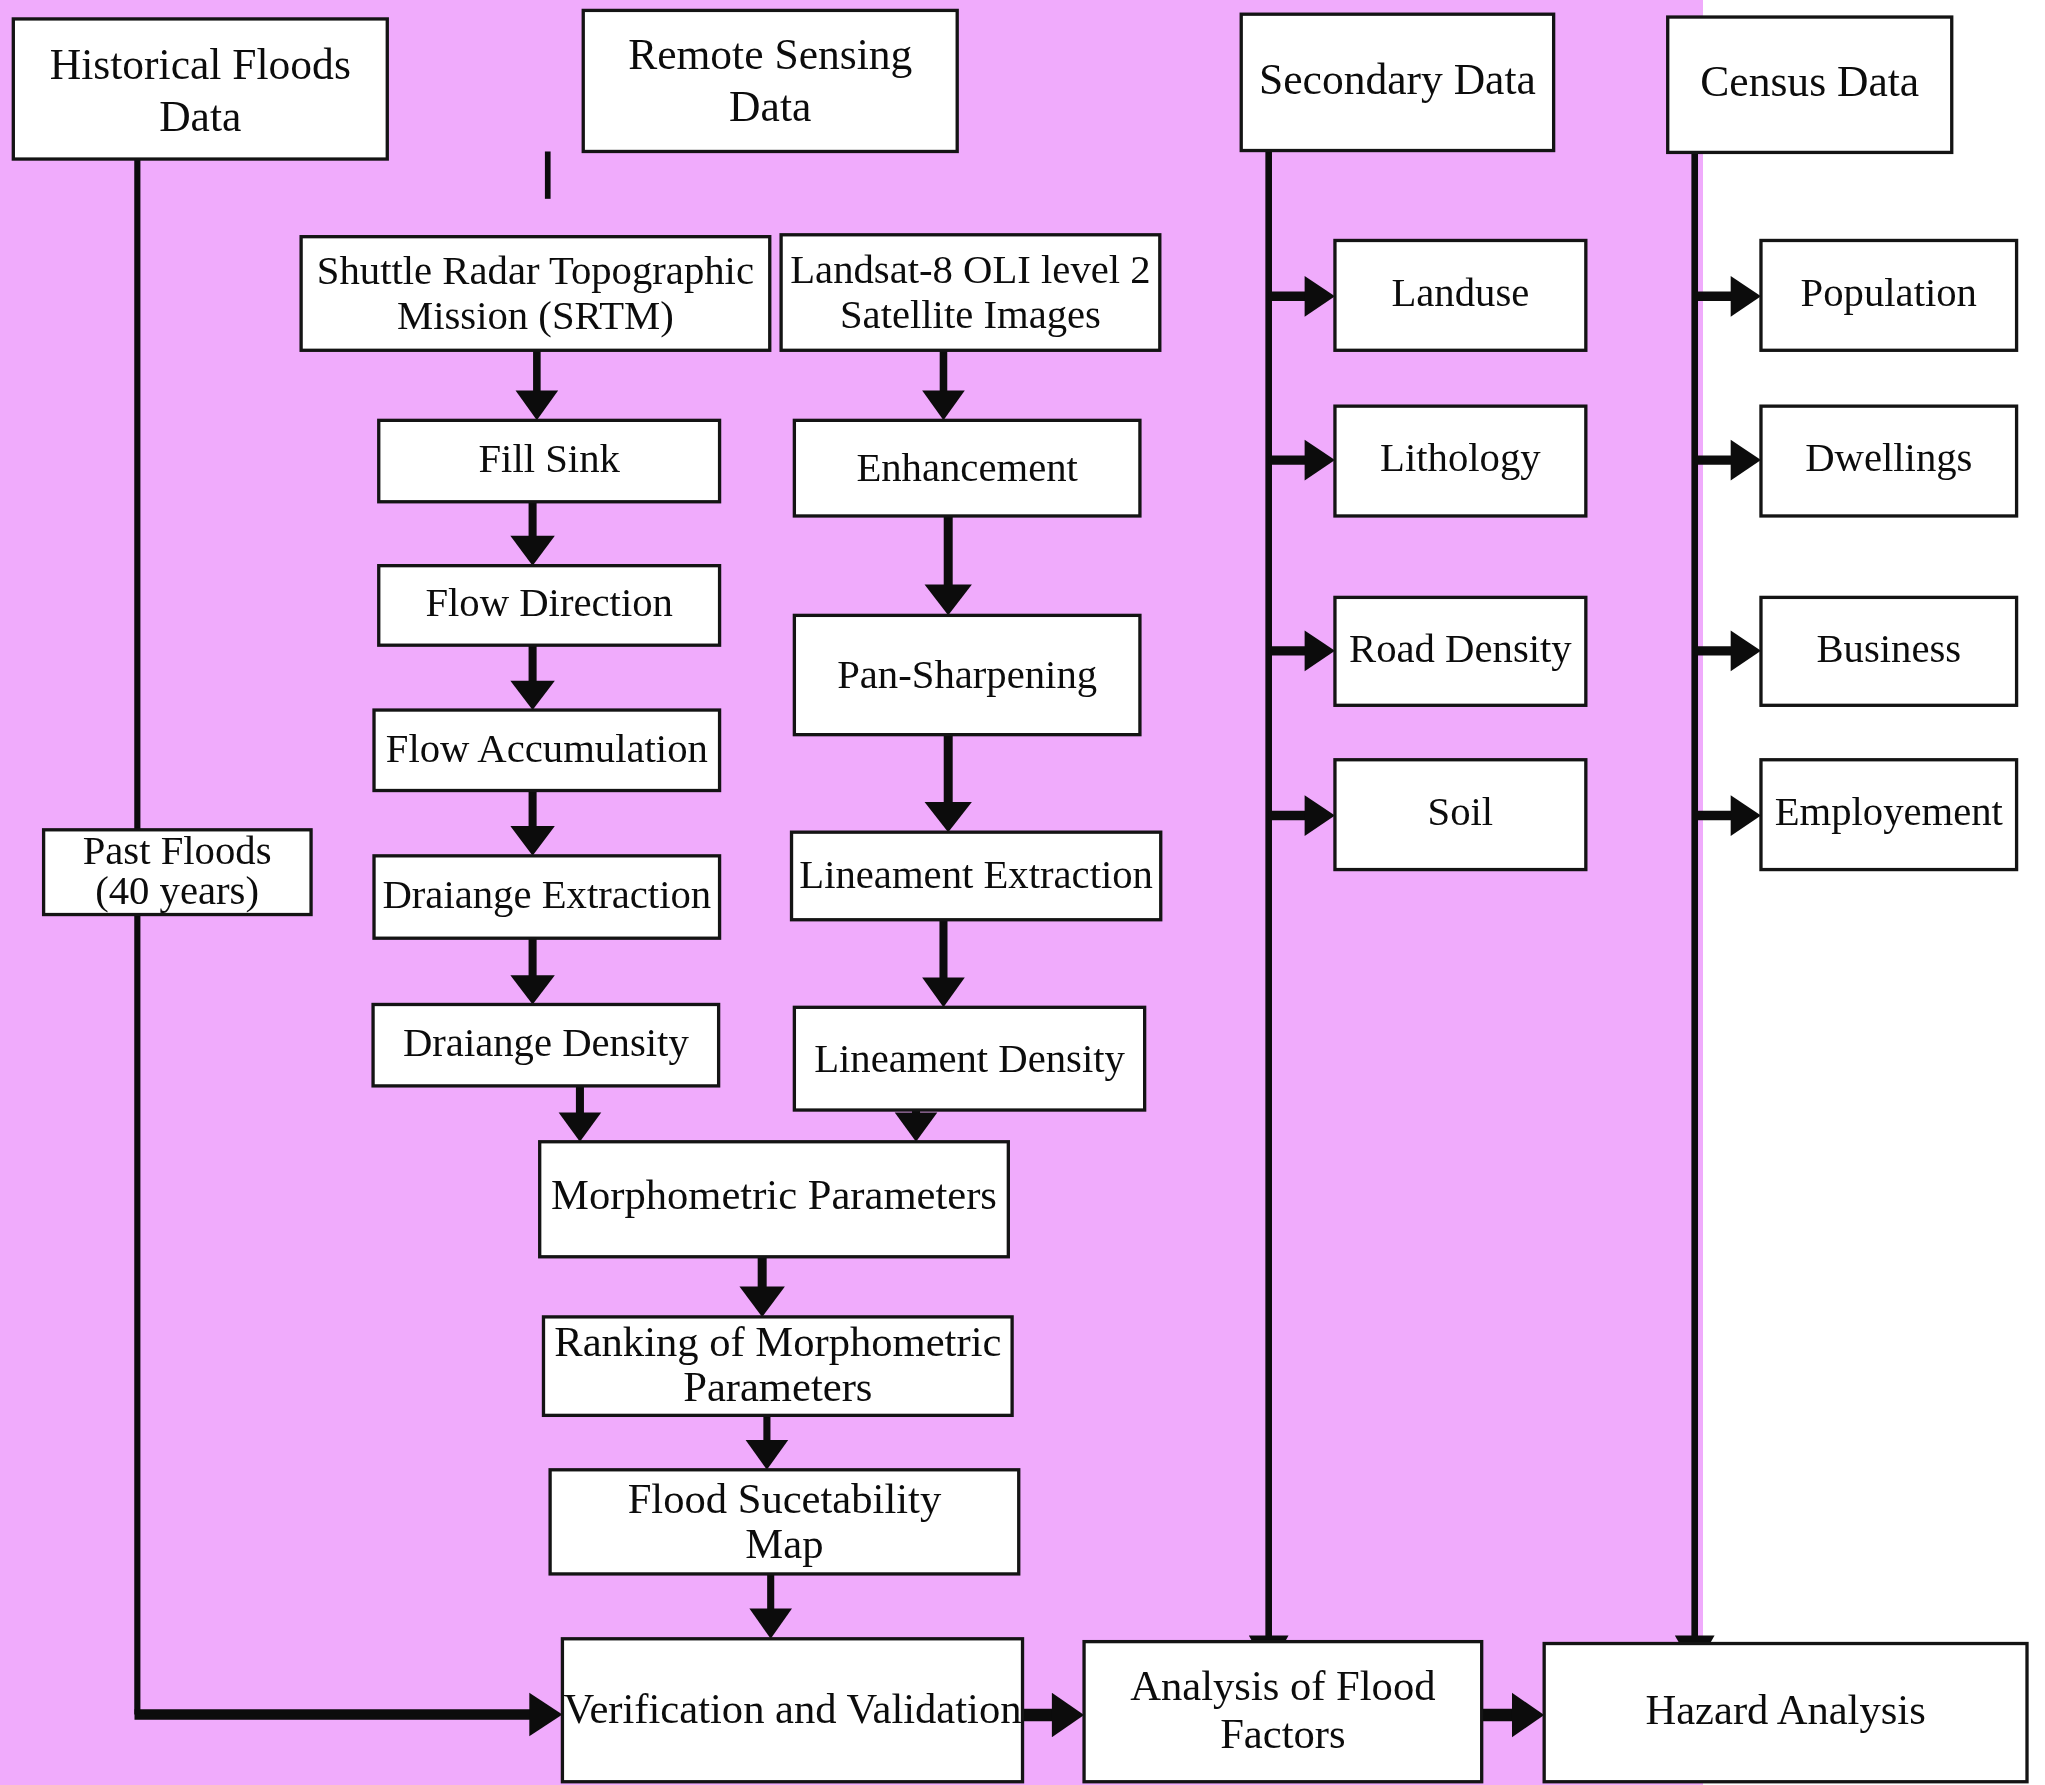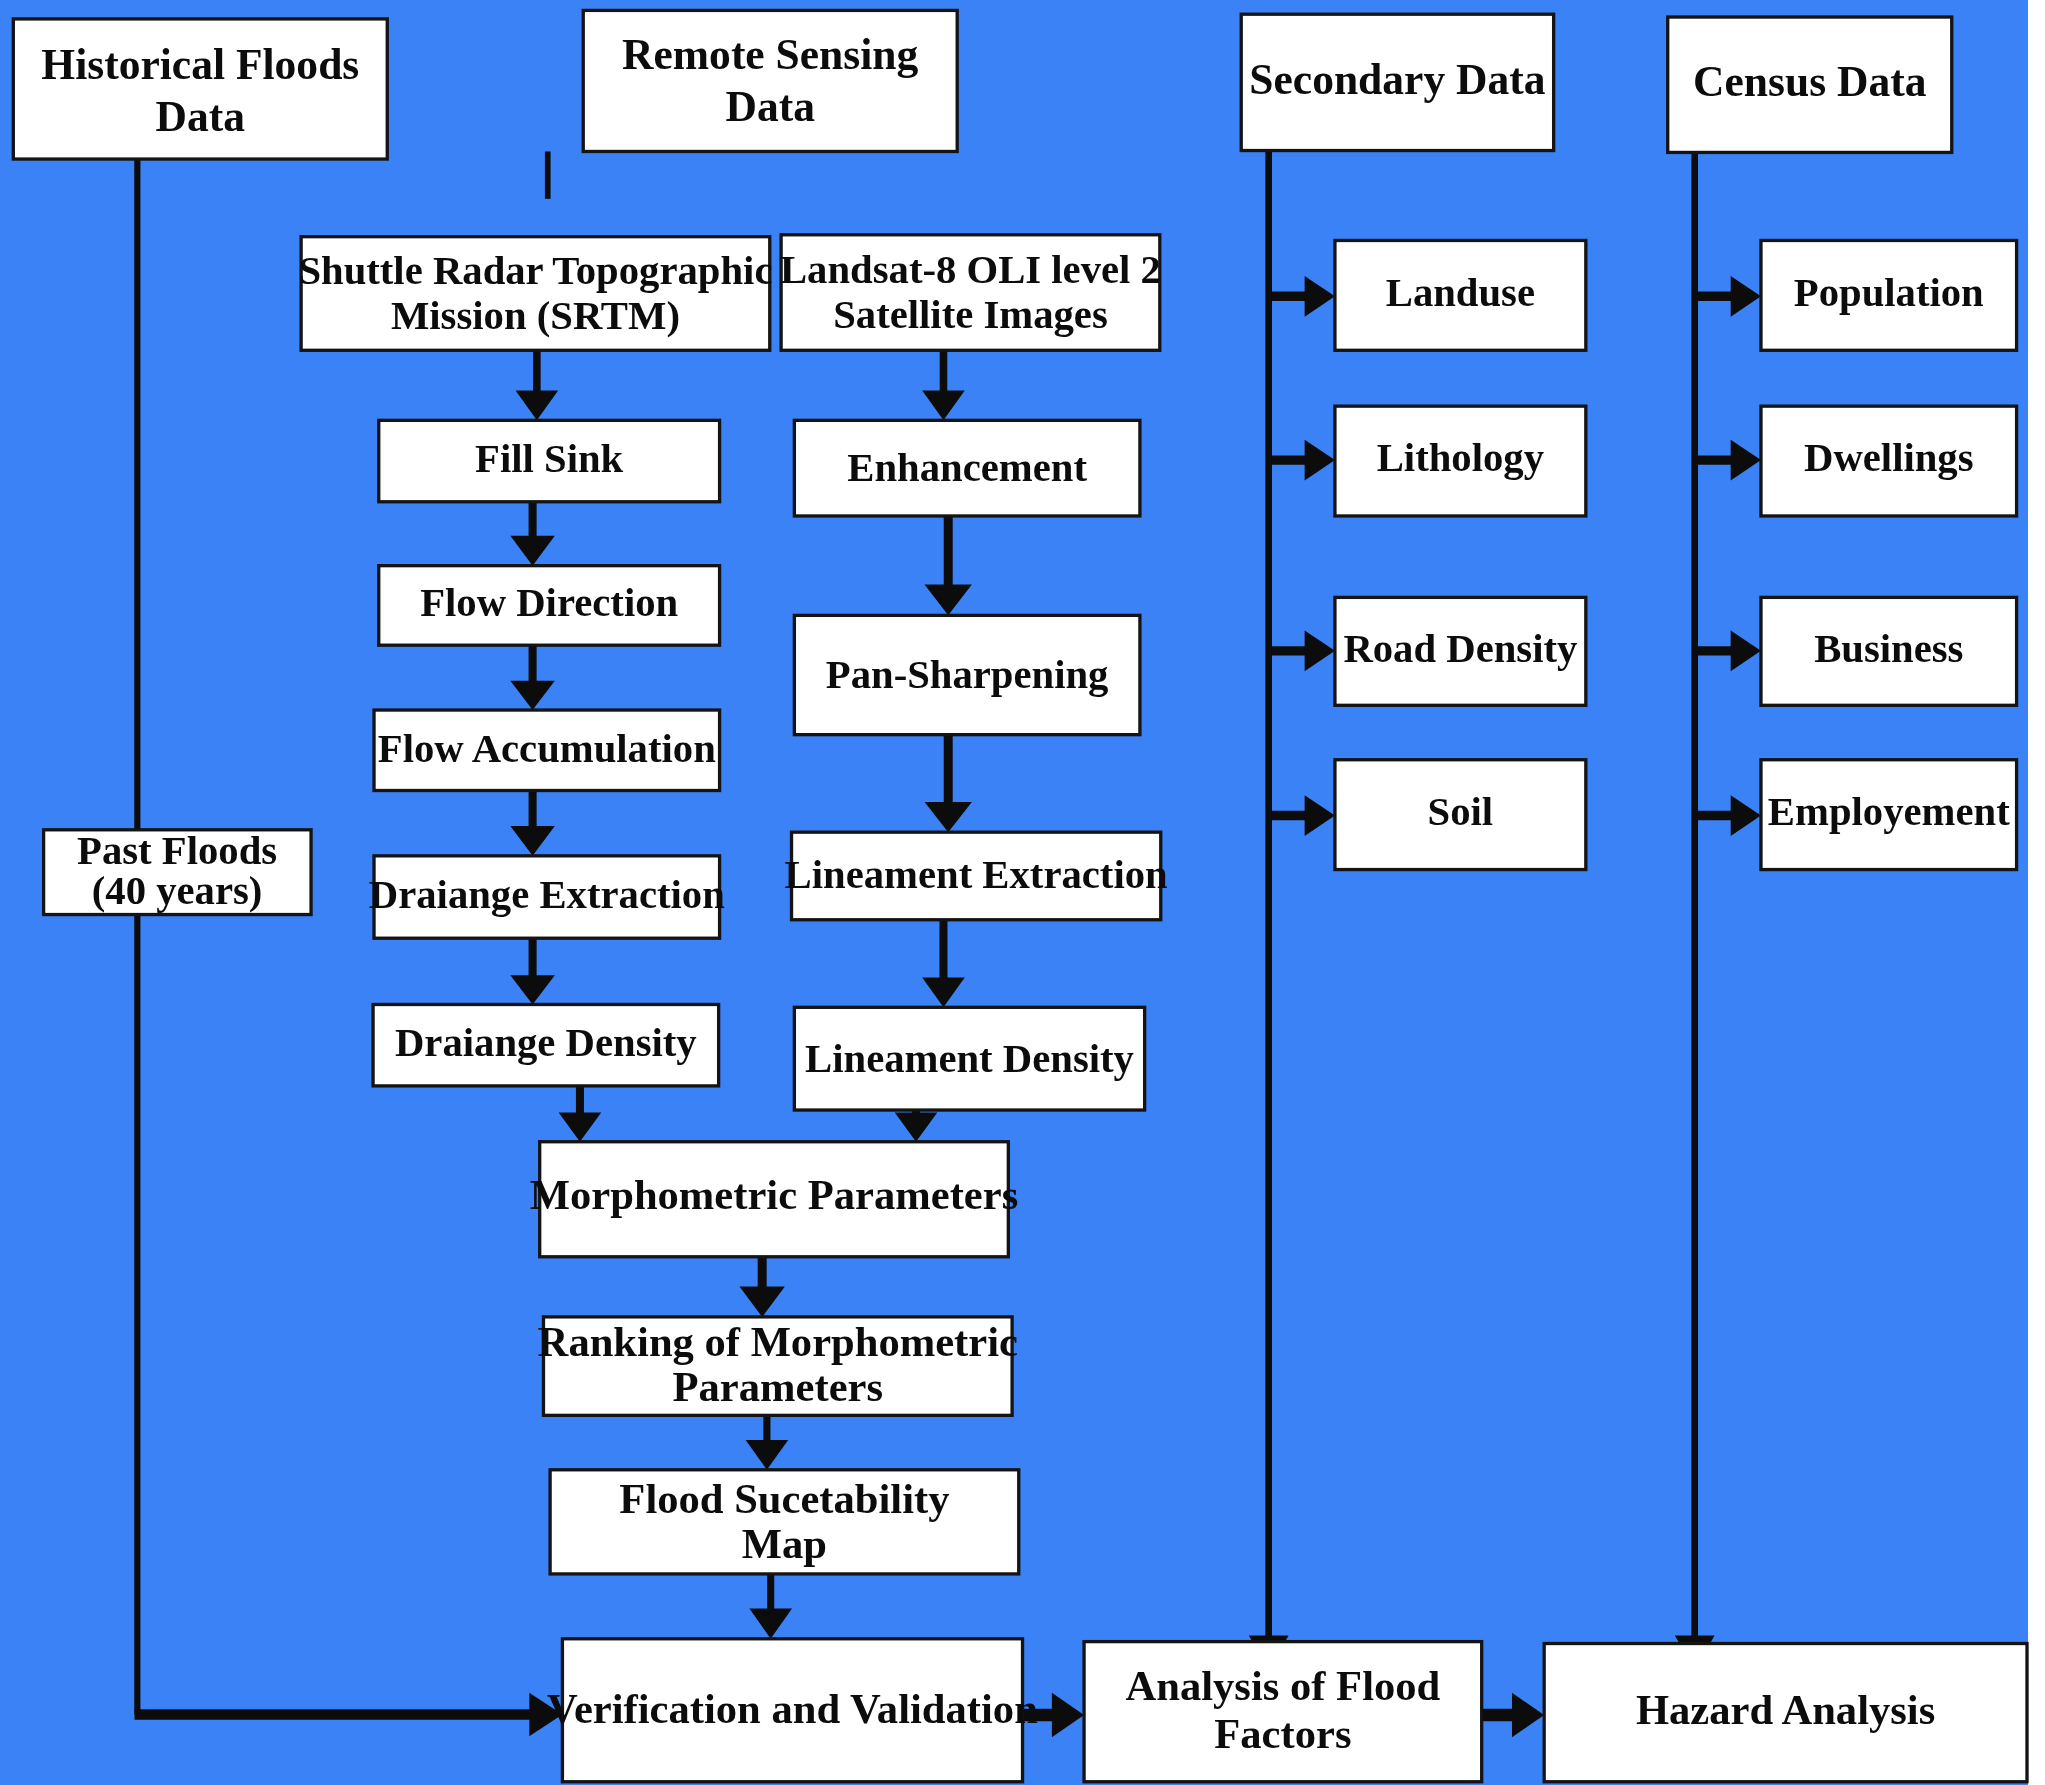--- a/index.html
+++ b/index.html
@@ -2,25 +2,24 @@
 <html style="font-size:7.6px"><head>
 <meta charset="utf-8">
 <style>
   html, body {
     margin: 0;
     padding: 0;
     background: #ffffff;
   }
   #stage {
     position: relative;
-    width: 2028px;
+    width: 1703px;
     height: 1786px;
-    background: #3b82f6;
+    background: #f0abfc;
     font-family: "Liberation Serif", "DejaVu Serif", serif;
-    font-weight: bold;
   }
   svg#flow {
     position: absolute;
     top: 0; left: 0;
     width: 2046px;
     height: 1786px;
     display: block;
   }
   .node-rect {
     fill: #ffffff;

